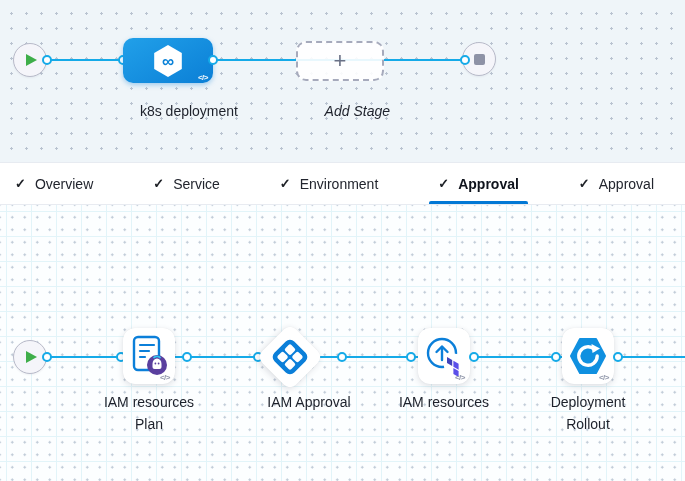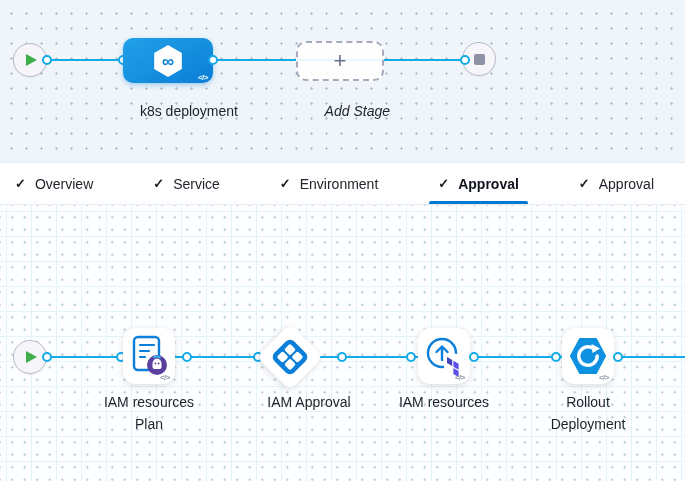--- a/index.html
+++ b/index.html
@@ -246,18 +246,18 @@
       <div>Plan</div>
     </div>
     <div class="step-label" style="left:244px;">
       <div>IAM Approval</div>
       <div></div>
     </div>
     <div class="step-label" style="left:379px;">
       <div>IAM resources</div>
     </div>
     <div class="step-label" style="left:523px;">
+      <div>Deployment</div>
       <div>Rollout</div>
-      <div>Deployment</div>
     </div>
   </div>
 
 </div>
 
 </body></html>

